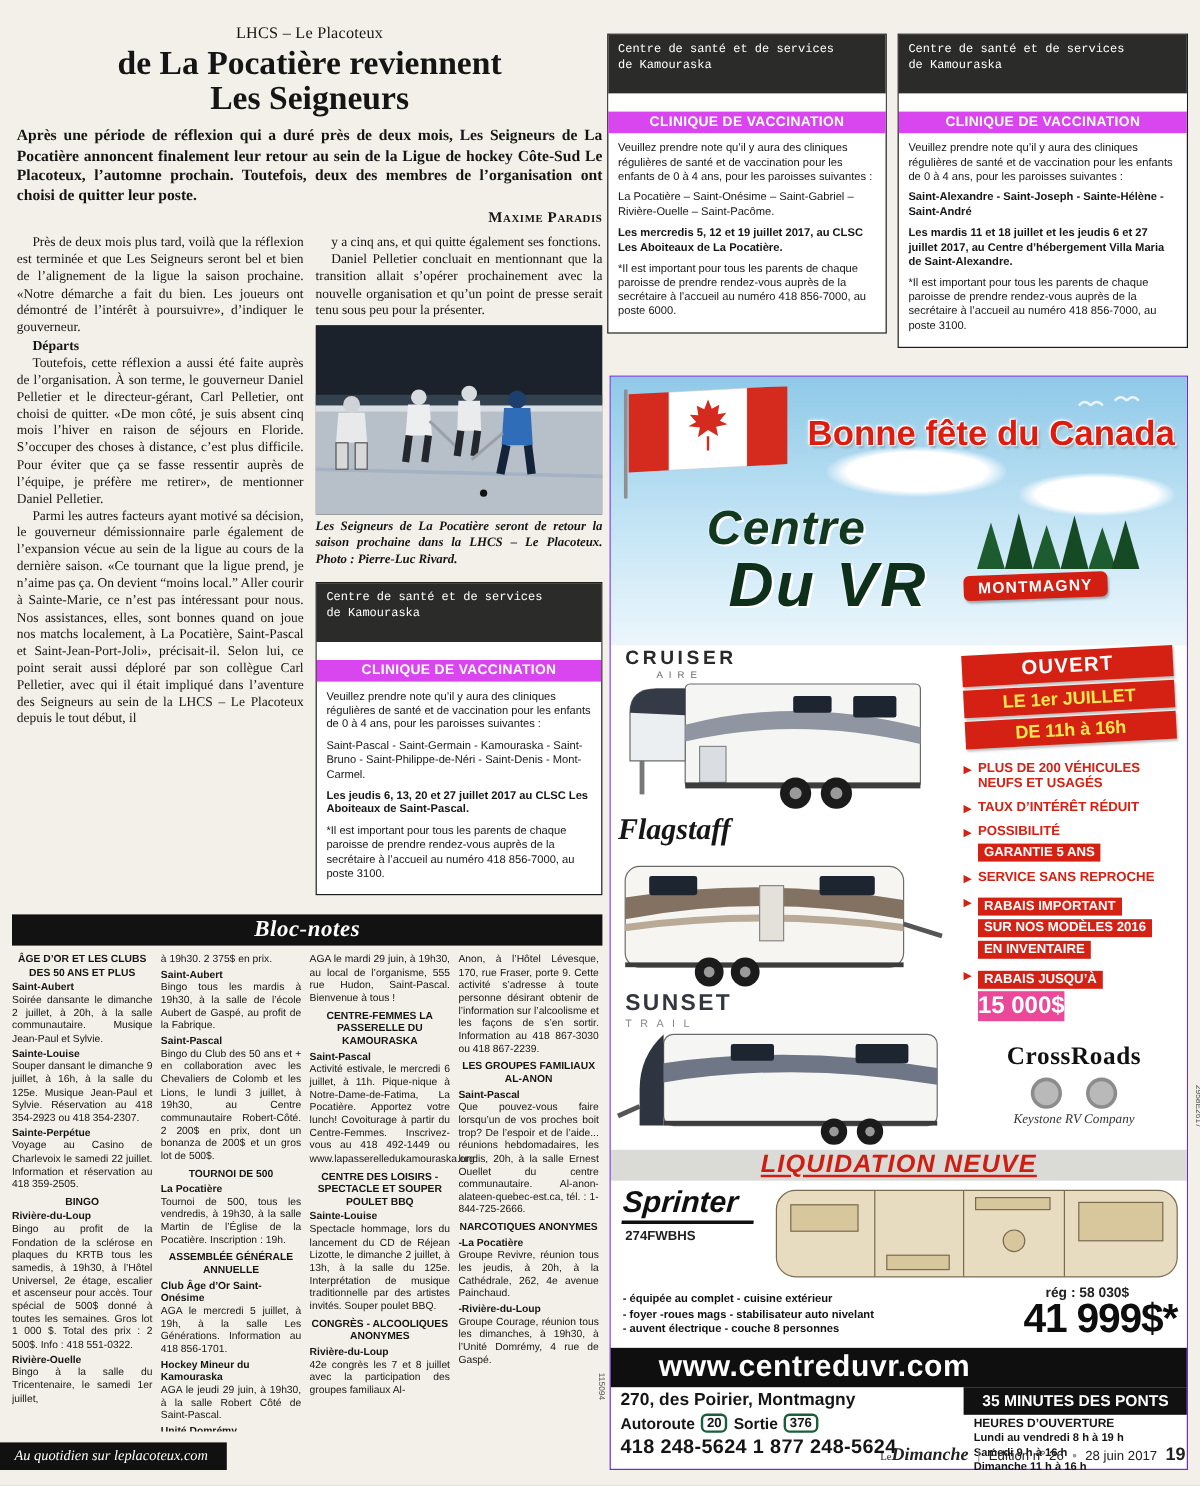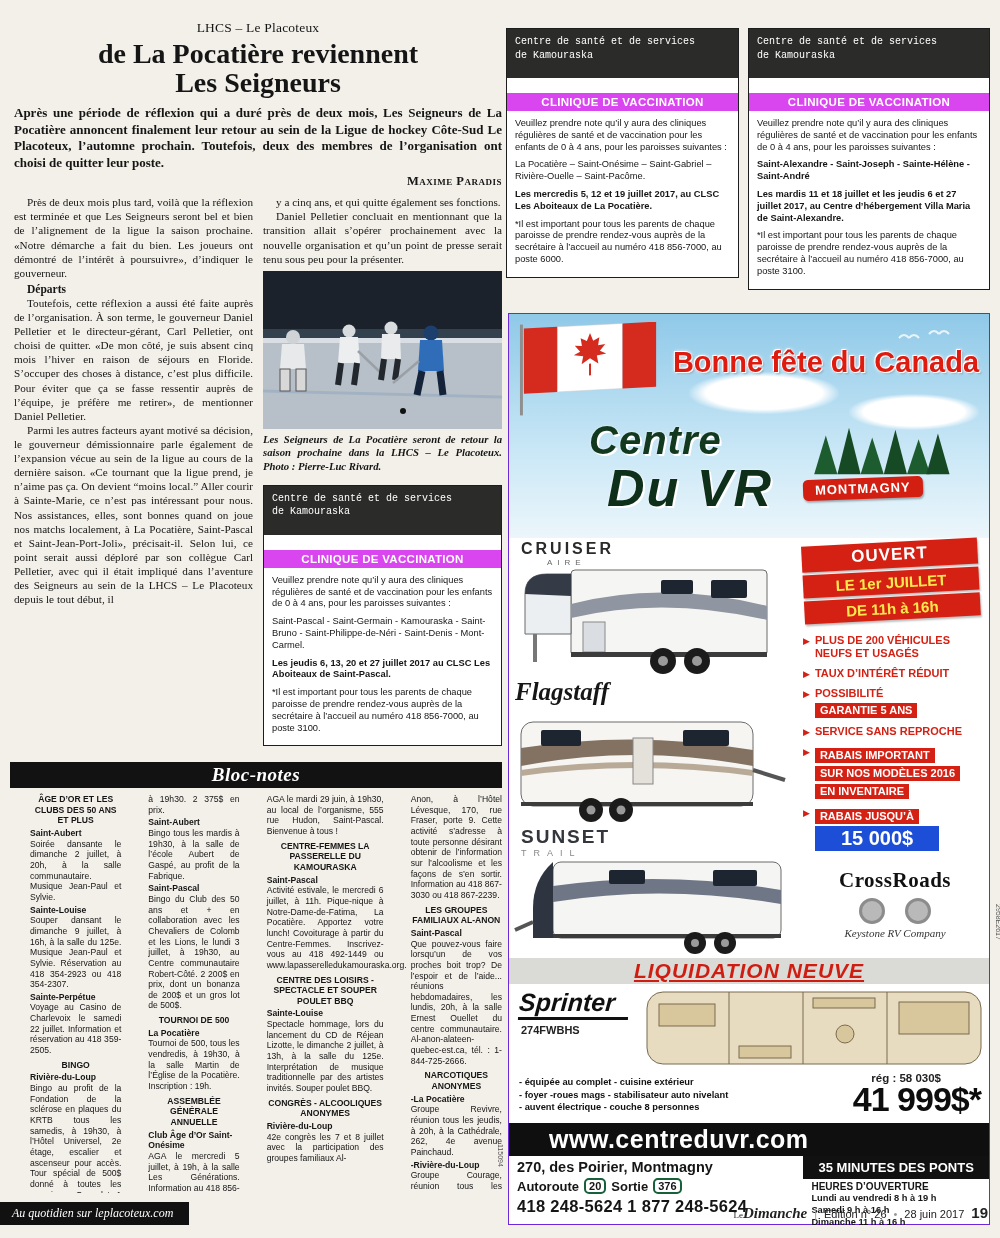--- a/index.html
+++ b/index.html
@@ -31,21 +31,21 @@
   .vacc-body p.vb-bold{font-weight:bold;}
   .vaccA{position:absolute;left:506px;top:28px;width:233px;}
   .vaccB{position:absolute;left:748px;top:28px;width:242px;}
   .vaccC{margin-top:12px;}
 
   
   .bloc{position:absolute;left:10px;top:762px;width:492px;}
   .bloc-head{background:#121212;color:#fff;height:26px;display:flex;align-items:center;justify-content:center;
              font-style:italic;font-weight:bold;font-size:19px;letter-spacing:.5px;}
   .bloc-cols{display:flex;gap:7px;padding-top:6px;height:405px;overflow:hidden;font-family:"Liberation Sans",sans-serif;}
-  .bn-col{width:117px;font-size:8.6px;line-height:1.24;margin-left:20px;}
+  .bn-col{width:117px;font-size:8.6px;line-height:1.24;}
   .bn-c{font-weight:bold;text-align:center;margin:4px 0 2px;}
   .bn-col > .bn-c:first-child{margin-top:0;}
   .bn-p{font-weight:bold;}
   .bn-t{text-align:justify;margin-bottom:2px;}
 
   
   .ad{position:absolute;left:508px;top:281px;width:482px;height:912px;background:#fff;border:1px solid #6d28d9;
       font-family:"Liberation Sans",sans-serif;margin-top:32px;}
   .ad-sky{position:relative;height:224px;background:linear-gradient(#8fc9e8,#cde9f7 65%,#ecf6fb);overflow:hidden;}
   .cloud{position:absolute;background:radial-gradient(ellipse at center,#ffffff 55%,rgba(255,255,255,0) 72%);}
@@ -76,21 +76,21 @@
   .rv3{left:4px;top:318px;width:278px;height:100px;}
   .open-badge{position:absolute;right:10px;top:4px;width:176px;transform:rotate(-3deg);text-align:center;}
   .open-badge div{background:#d42114;margin-bottom:3px;padding:3px 4px;box-shadow:1px 2px 2px rgba(0,0,0,.25);}
   .open1{color:#fff;font-weight:bold;font-size:17px;letter-spacing:1px;}
   .open2,.open3{color:#ffe94d;font-weight:bold;font-size:15px;}
   .bullets{position:absolute;left:294px;top:96px;width:182px;}
   .bullet{display:flex;margin-bottom:7px;}
   .bullet-arrow{color:#d42114;font-size:9px;margin:2px 5px 0 0;}
   .bl-red{color:#d42114;font-weight:bold;font-size:11px;line-height:1.18;}
   .bl-onred{background:#d42114;color:#fff;font-weight:bold;font-size:11px;line-height:1.18;display:inline-block;padding:1px 5px;margin-top:2px;}
-  .bl-onredbig{background:#1d4ed8;color:#fff;font-weight:bold;font-size:20px;display:inline-block;padding:1px 26px;margin-top:2px;}
+  .bl-onredbig{background:#ec4899;color:#fff;font-weight:bold;font-size:20px;display:inline-block;padding:1px 0;margin-top:2px;}
   .crossroads-block{position:absolute;left:296px;top:330px;width:180px;text-align:center;}
   .crossroads{font-family:"Liberation Serif",serif;font-weight:bold;font-size:21px;color:#111;letter-spacing:.5px;}
   .badges{margin:5px 0 3px;}
   .badge-circle{display:inline-block;width:26px;height:26px;border-radius:50%;background:#b9b9b9;border:3px solid #8c8c8c;margin:0 8px;vertical-align:middle;}
   .keystone{font-family:"Liberation Serif",serif;font-style:italic;font-size:11px;color:#333;}
 
   .liquidation{height:26px;background:#dadad7;color:#cf1d11;font-style:italic;font-weight:bold;font-size:21px;
                display:flex;align-items:center;justify-content:center;letter-spacing:1px;text-decoration:underline;}
   .sprinter-sec{position:relative;height:139px;background:#fff;}
   .sprinter-logo{position:absolute;left:10px;top:4px;font-style:italic;font-weight:bold;font-size:25px;color:#101010;

